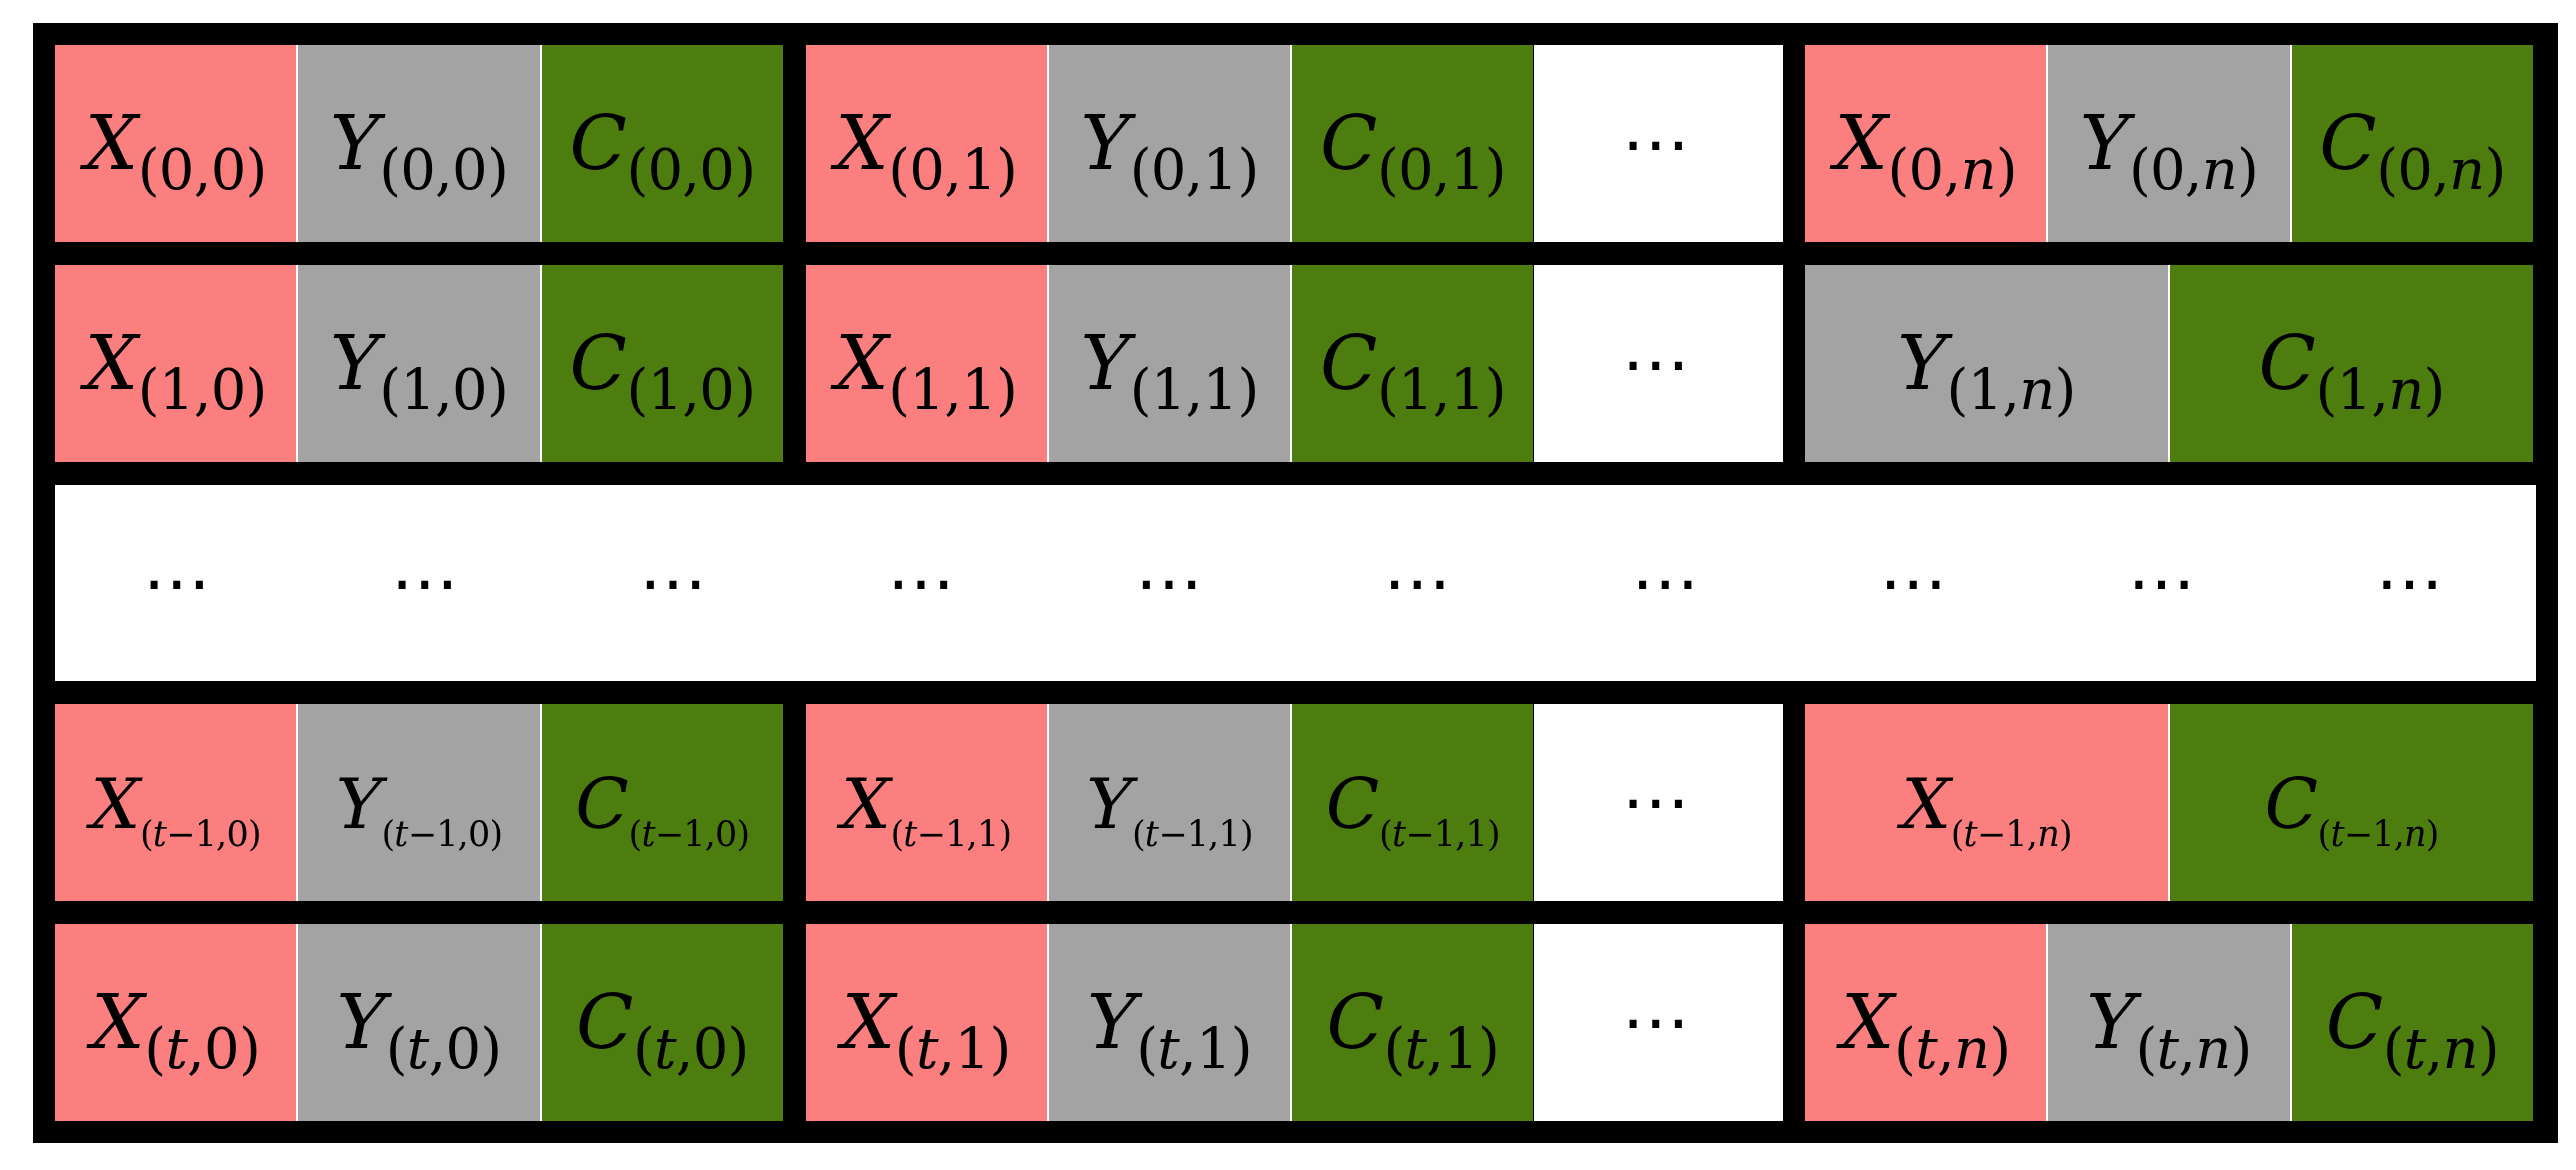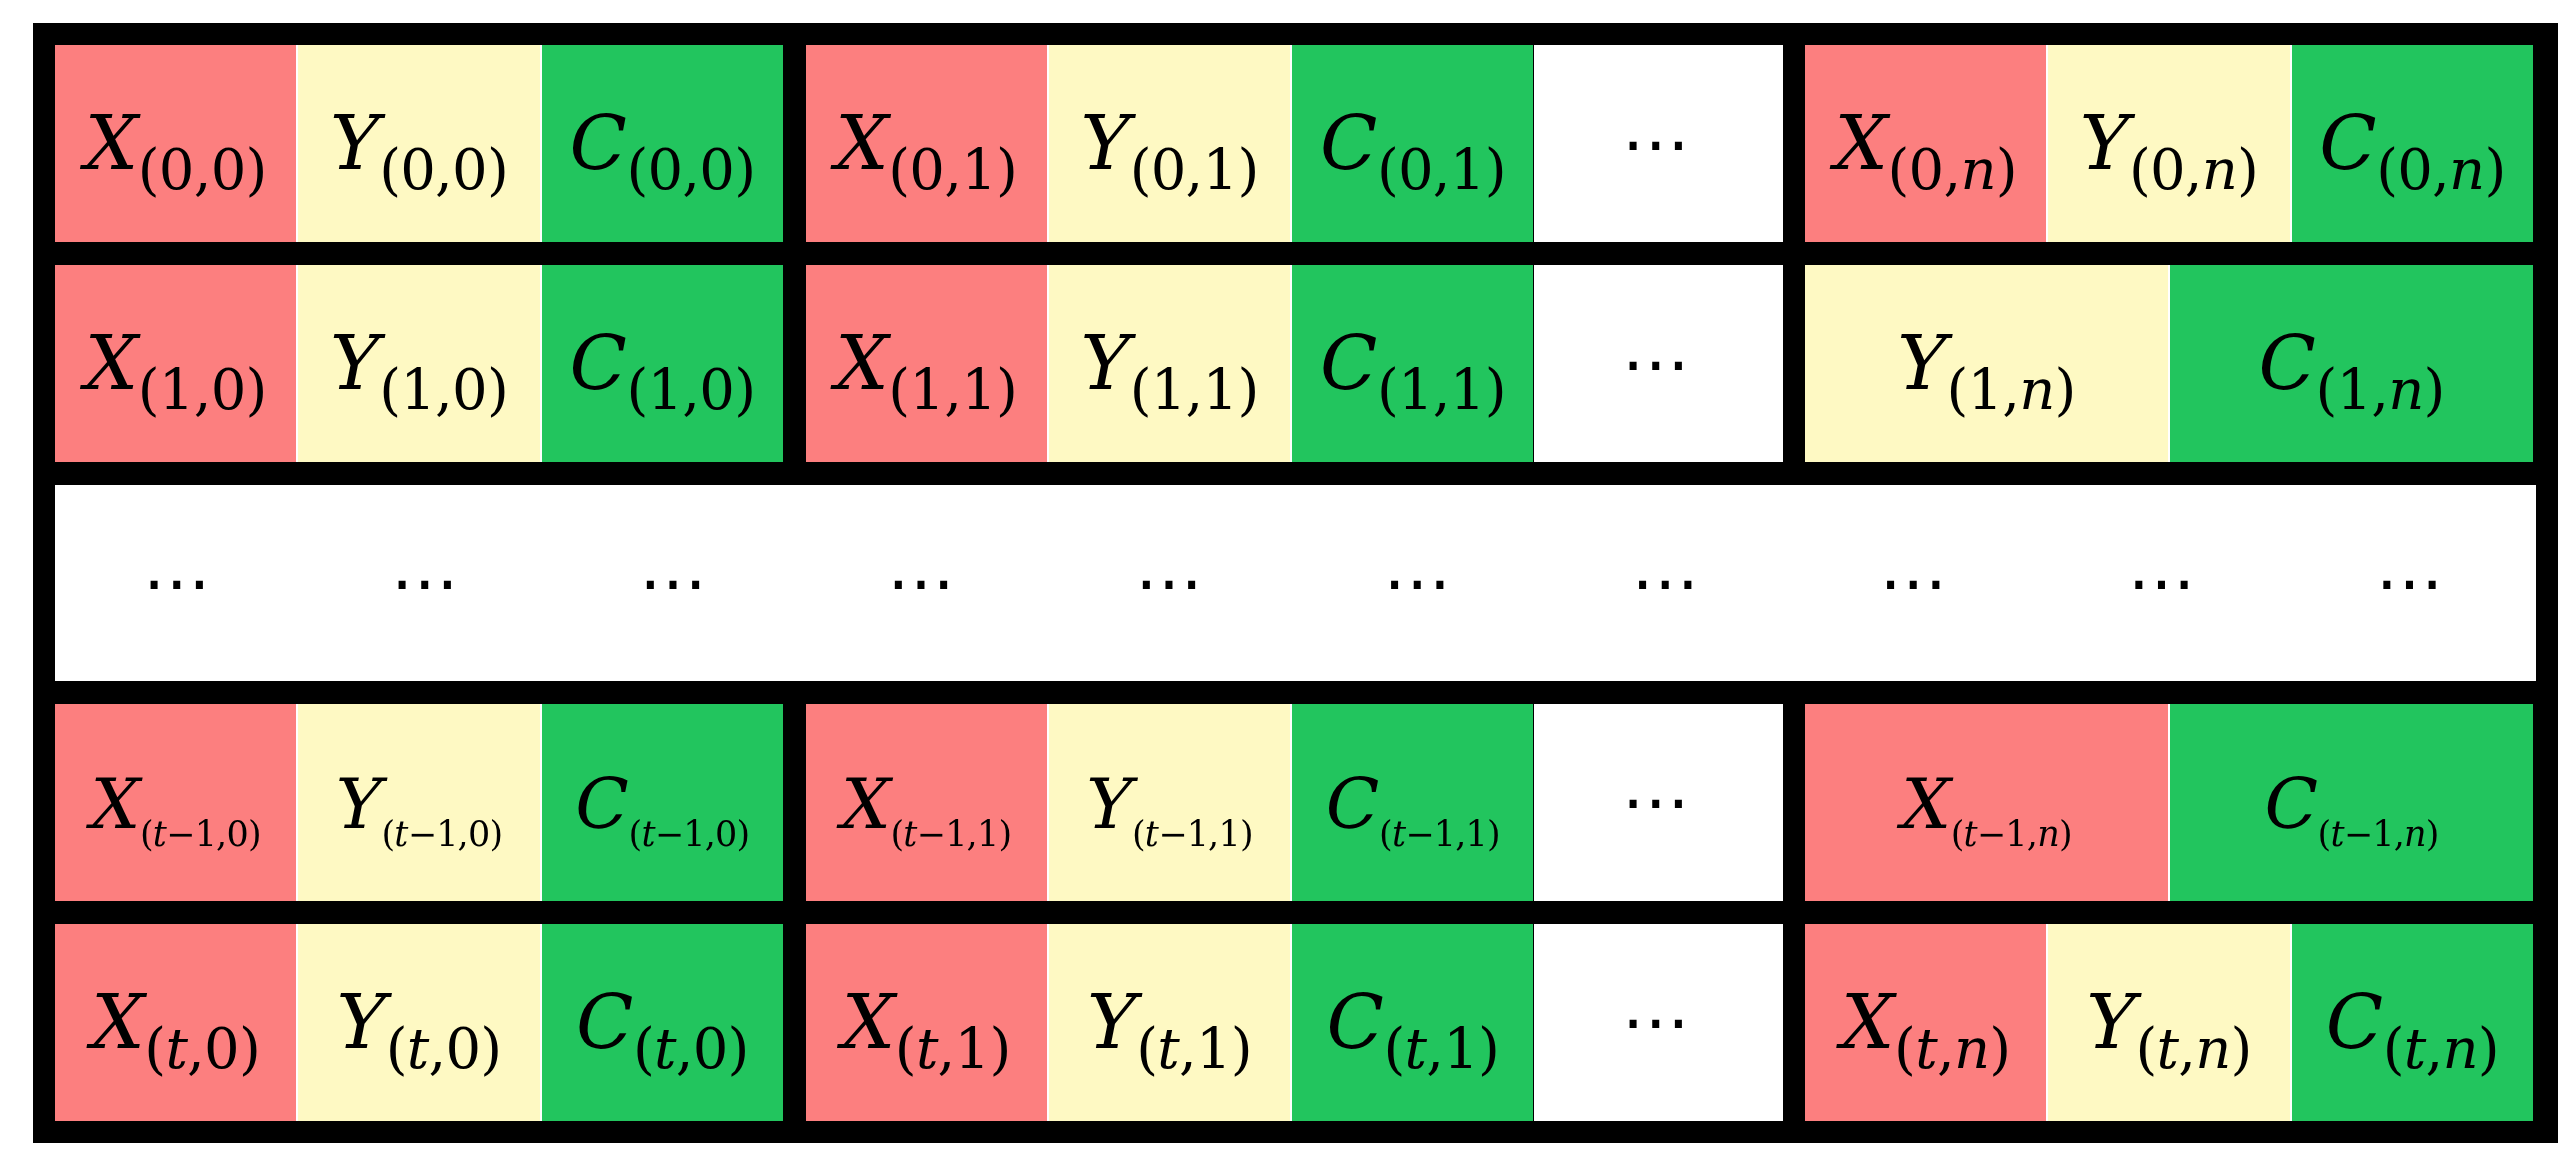--- a/index.html
+++ b/index.html
@@ -76,22 +76,22 @@
     display: flex;
     align-items: center;
     justify-content: center;
     color: #000000;
     overflow: hidden;
     border-right: 2.3px solid #ffffff;
   }
   .cell:last-child { border-right: none; }
 
   .cell-x { background: #fc7f7f; }
-  .cell-y { background: #fef9c3; }
-  .cell-c { background: #22c55e; }
+  .cell-y { background: #a3a3a3; }
+  .cell-c { background: #4d7c0f; }
 
   
   .g-wide  { width: 728px; flex: 0 0 728px; }
   .g-wide .cell { width: 243px; flex: 1 1 0; }
 
   
   .gap-col {
     width: 249px;
     flex: 0 0 249px;
     background: #ffffff;

